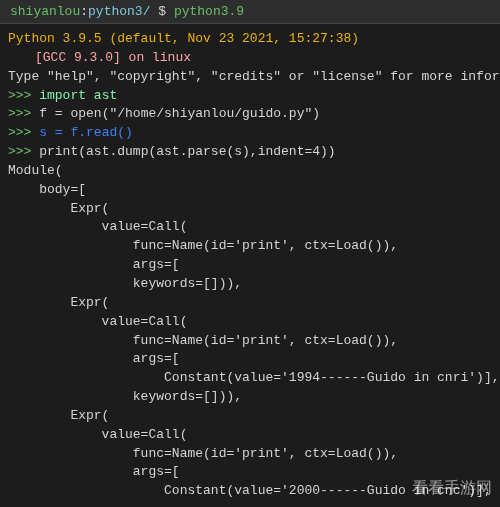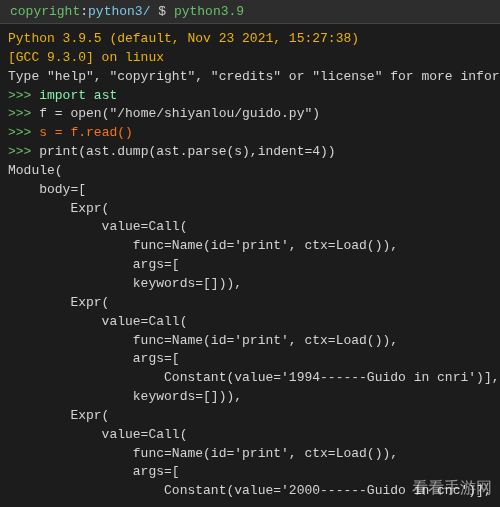--- a/index.html
+++ b/index.html
@@ -71,30 +71,30 @@
       font-family: sans-serif;
       pointer-events: none;
     }
   </style>
 </head>
 <body>
 
 <div class="terminal">
   <div class="terminal-titlebar">
     <span class="terminal-title">
-      <span class="color-green">copyright</span><span class="color-white">:</span><span class="color-cyan">python3/</span><span class="color-white"> </span><span class="color-white">$</span><span class="color-white"> </span><span class="color-green">python3.9</span>
+      <span class="color-green">shiyanlou</span><span class="color-white">:</span><span class="color-cyan">python3/</span><span class="color-white"> </span><span class="color-white">$</span><span class="color-white"> </span><span class="color-green">python3.9</span>
     </span>
   </div>
   <div class="terminal-body" id="terminal-body">
   <div class="line" style="color: #eab308;">Python 3.9.5 (default, Nov 23 2021, 15:27:38)</div>
-      <div class="line" style="color: #eab308;">[GCC 9.3.0] on linux</div>
+      <div class="line" style="color: #fca5a5; margin-left: 27px;">[GCC 9.3.0] on linux</div>
       <div class="line" style="color: rgb(212, 212, 212);">Type "help", "copyright", "credits" or "license" for more information.</div>
       <div class="line"><span style="color: rgb(106, 191, 105);">&gt;&gt;&gt; </span><span style="color: #86efac;">import ast</span></div>
       <div class="line"><span style="color: rgb(106, 191, 105);">&gt;&gt;&gt; </span><span style="color: rgb(212, 212, 212);">f = open("/home/shiyanlou/guido.py")</span></div>
-      <div class="line"><span style="color: rgb(106, 191, 105);">&gt;&gt;&gt; </span><span style="color: #f97316;">s = f.read()</span></div>
+      <div class="line"><span style="color: rgb(106, 191, 105);">&gt;&gt;&gt; </span><span style="color: #3b82f6;">s = f.read()</span></div>
       <div class="line"><span style="color: rgb(106, 191, 105);">&gt;&gt;&gt; </span><span style="color: rgb(212, 212, 212);">print(ast.dump(ast.parse(s),indent=4))</span></div>
       <div class="line" style="color: rgb(212, 212, 212);">Module(</div>
       <div class="line" style="color: rgb(212, 212, 212);">    body=[</div>
       <div class="line" style="color: rgb(212, 212, 212);">        Expr(</div>
       <div class="line" style="color: rgb(212, 212, 212);">            value=Call(</div>
       <div class="line" style="color: rgb(212, 212, 212);">                func=Name(id='print', ctx=Load()),</div>
       <div class="line" style="color: rgb(212, 212, 212);">                args=[</div>
       <div class="line" style="color: rgb(212, 212, 212);">                keywords=[])),</div>
       <div class="line" style="color: rgb(212, 212, 212);">        Expr(</div>
       <div class="line" style="color: rgb(212, 212, 212);">            value=Call(</div>

